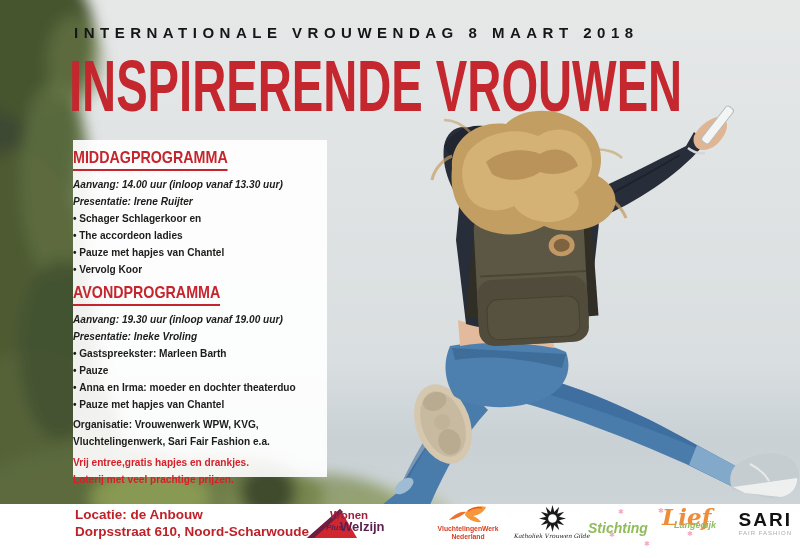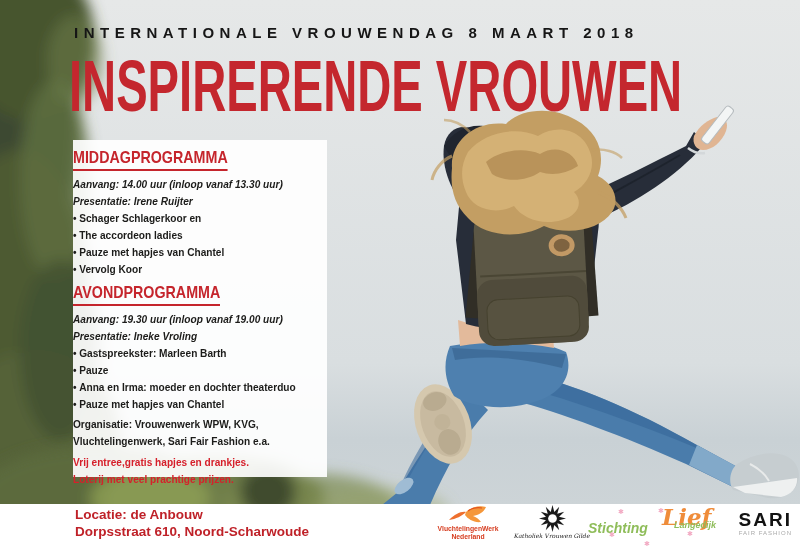--- a/index.html
+++ b/index.html
@@ -213,20 +213,29 @@
     <p class="red first">Vrij entree,gratis hapjes en drankjes.</p>
     <p class="red">Loterij met veel prachtige prijzen.</p>
   </div>
 
   <footer class="footer">
     <div class="location">
       <div>Locatie: de Anbouw</div>
       <div>Dorpsstraat 610, Noord-Scharwoude</div>
     </div>
 
+    <div class="logo logo-wpw">
+      <svg width="60" height="32" viewBox="0 0 60 32">
+        <polygon points="0,29 33,0 50,29" fill="#cf2630"></polygon>
+        <polygon points="0,29 33,0 36,3 7,29" fill="#6b1f42"></polygon>
+      </svg>
+      <span class="wpw-wonen">Wonen</span>
+      <span class="wpw-plus">Plus</span>
+      <span class="wpw-welzijn">Welzijn</span>
+    </div>
 
     <div class="logo logo-vw">
       <svg width="40" height="19" viewBox="0 0 40 19">
         <path d="M1,14 C7,8 13,5 18,6 C14,10 8,13 1,14 Z" fill="#ee6f2e"></path>
         <path d="M18,6 C23,1 31,-1 38,1 C36,6 31,9 25,10 C28,11 31,13 33,16 C26,17 20,13 17,9 Z" fill="#f5973a"></path>
         <path d="M20,5 C24,2 29,1 34,2" stroke="#e2531f" stroke-width="1.2" fill="none"></path>
       </svg>
       <div class="vw-line">VluchtelingenWerk</div>
       <div class="vw-line">Nederland</div>
     </div>

